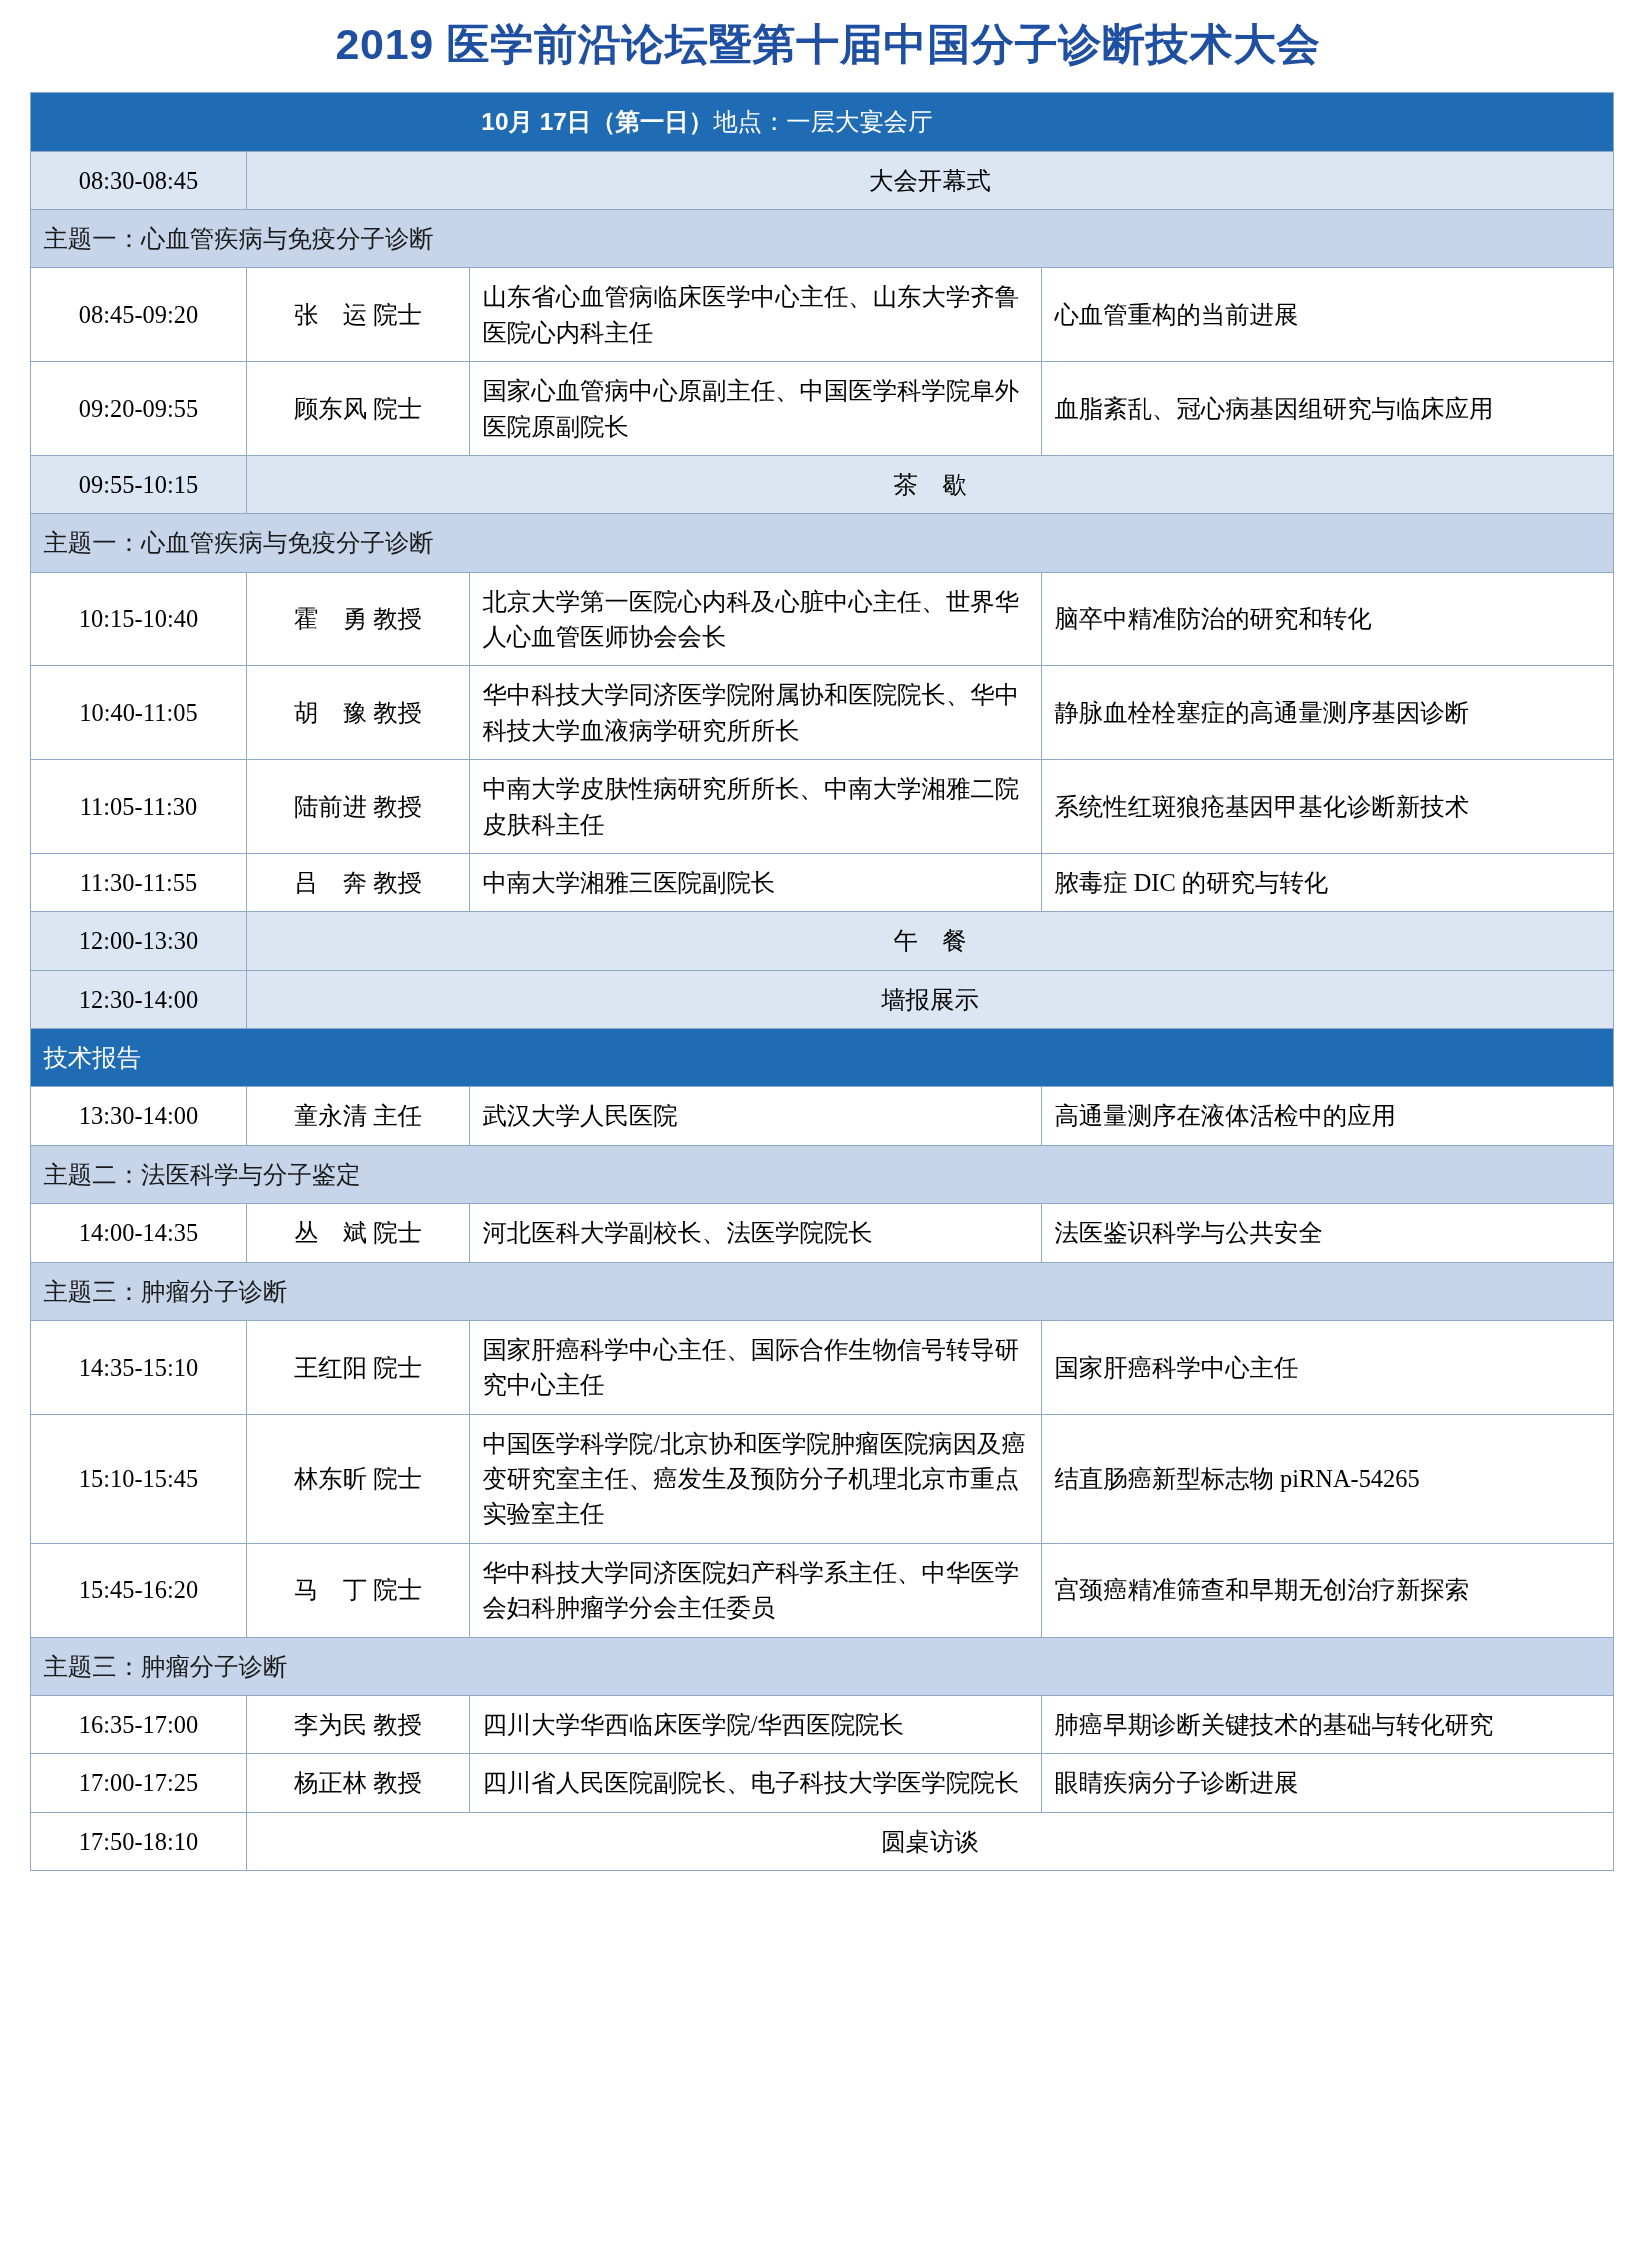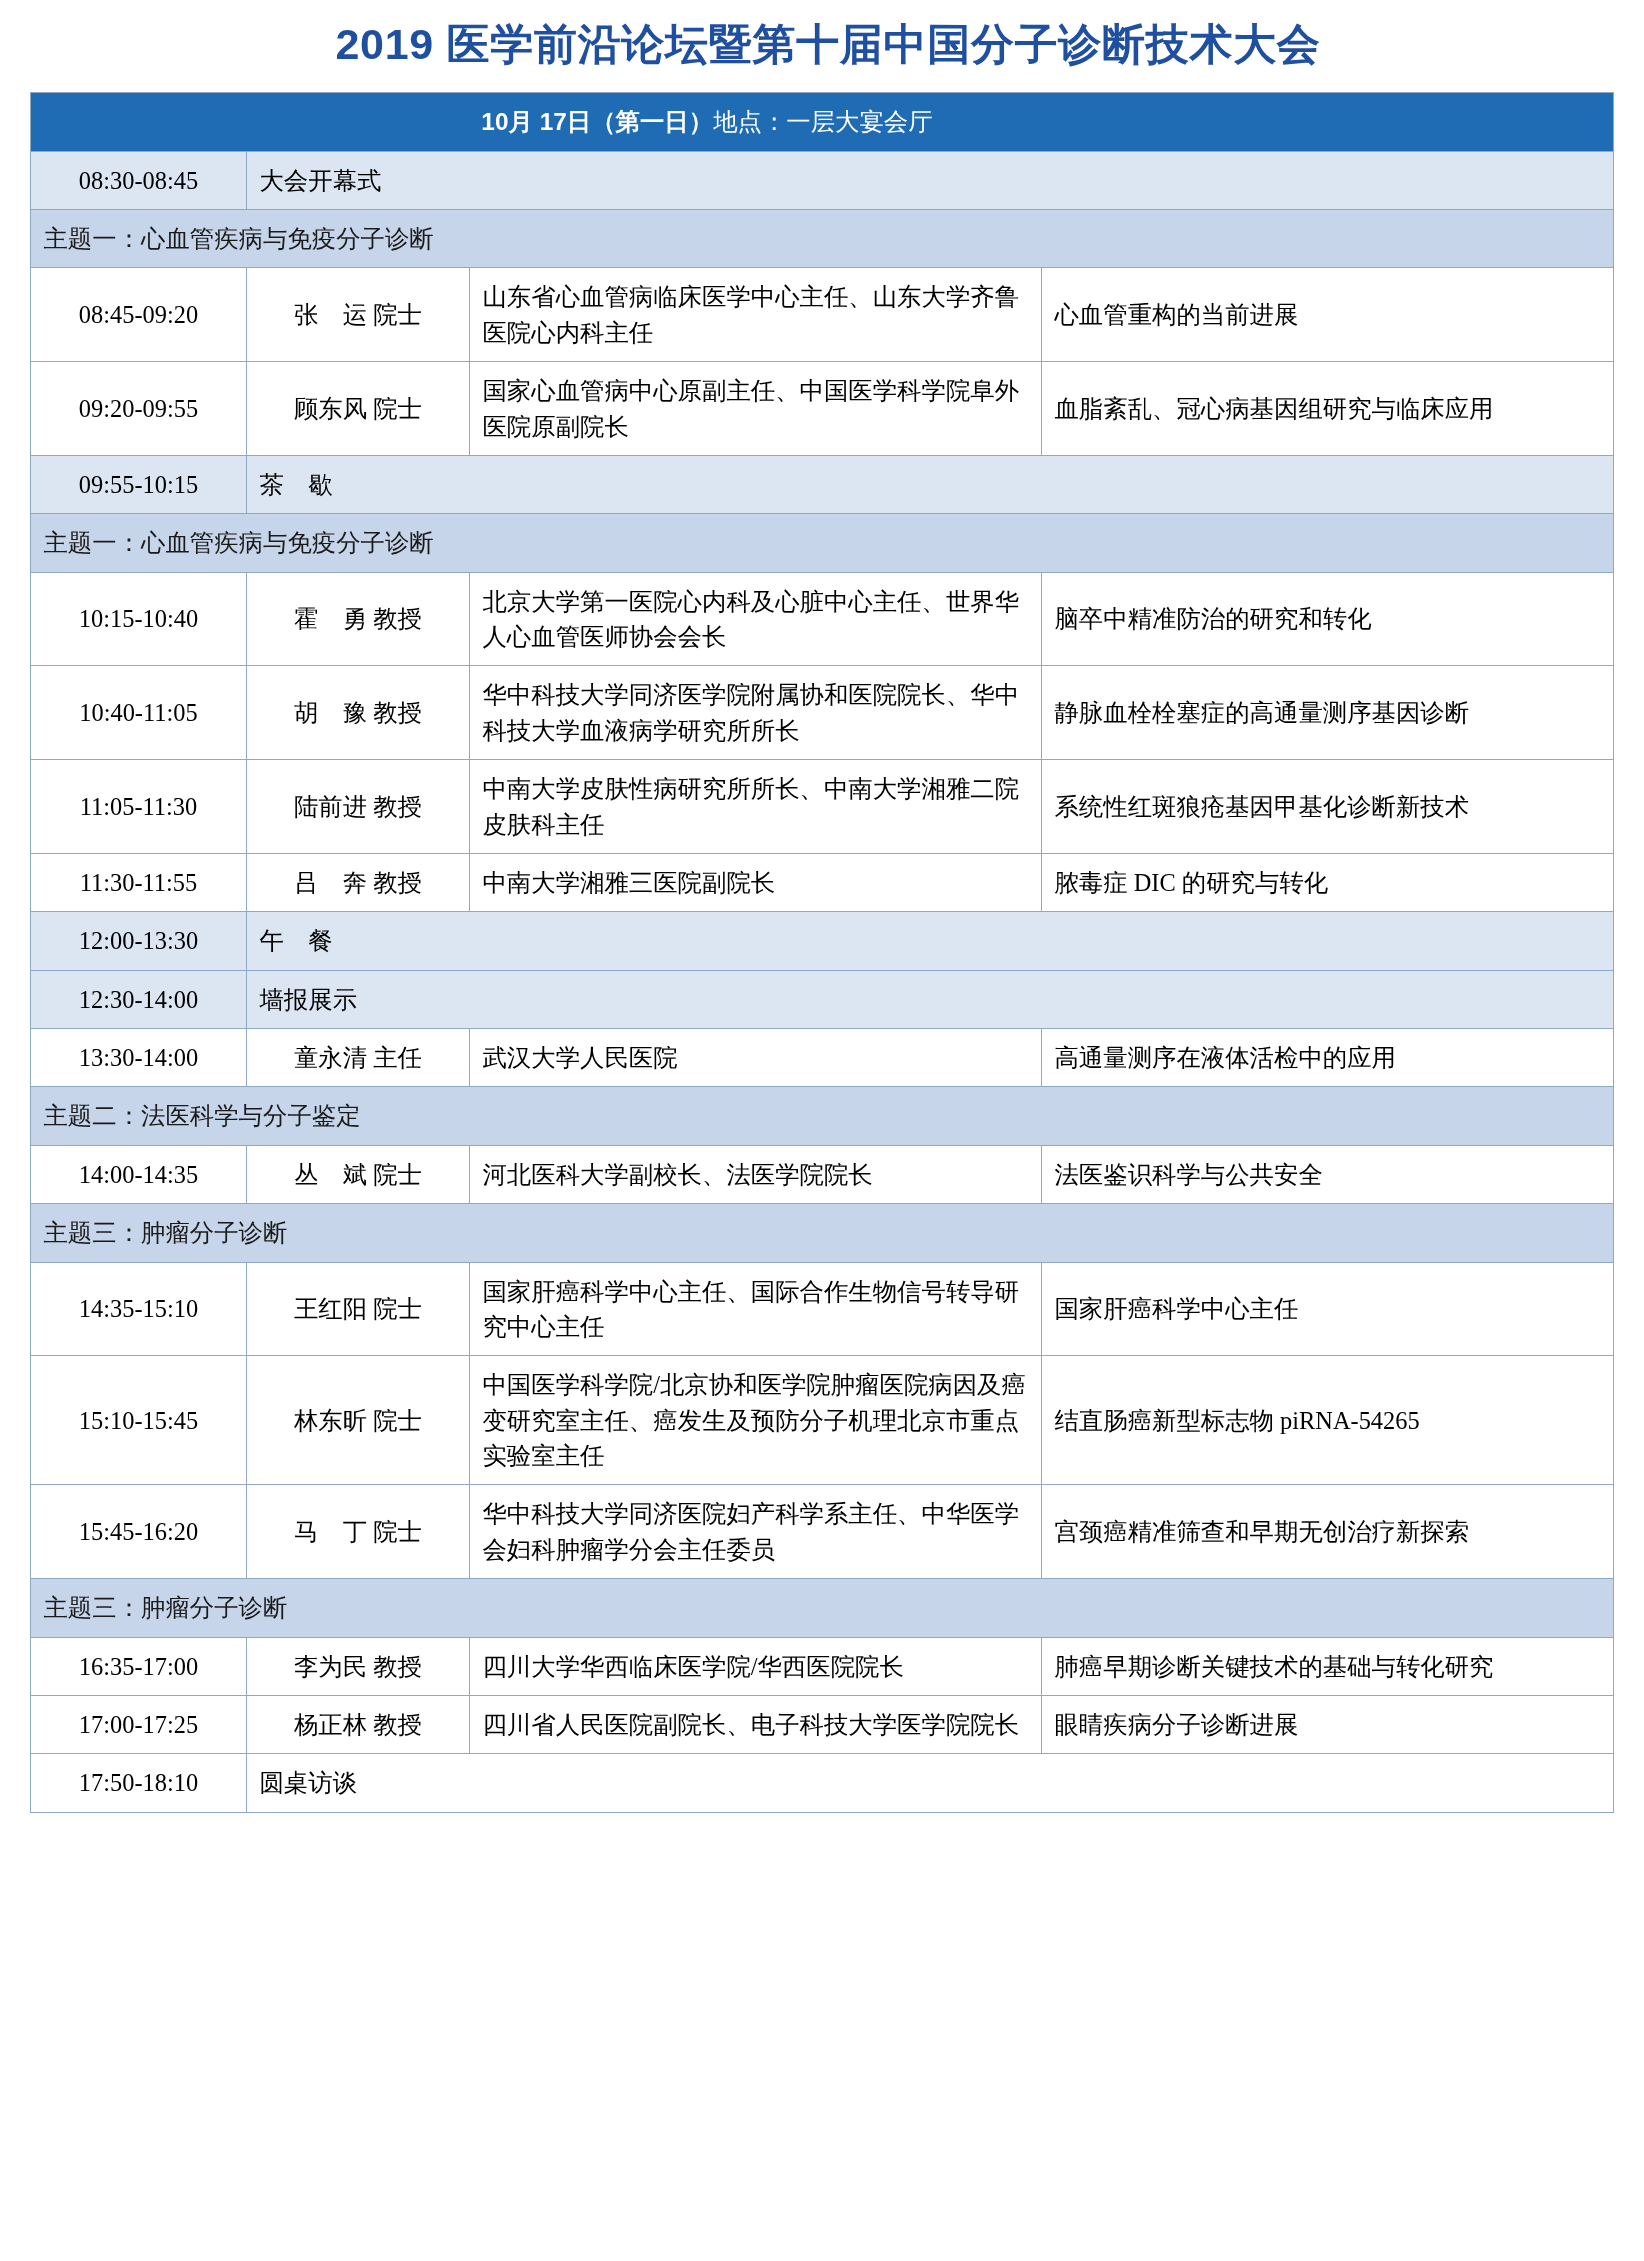--- a/index.html
+++ b/index.html
@@ -86,20 +86,21 @@
     white-space: nowrap;
   }
   .name-cell {
     text-align: center;
     white-space: nowrap;
   }
   .org-cell, .topic-cell {
     text-align: left;
   }
   .full-center {
+    text-align: center;
     font-size: 26.5px;
     padding: 12.5px;
   }
   .tint {
     background: #dce6f2;
   }
   .tint-cell {
     background: #dce6f2;
   }
 </style>
@@ -177,20 +178,23 @@
           <td class="topic-cell">脓毒症 DIC 的研究与转化</td>
         </tr>
         <tr class="tint">
           <td class="time-cell tint-cell">12:00-13:30</td>
           <td class="full-center tint-cell" colspan="3">午　餐</td>
         </tr>
         <tr class="tint">
           <td class="time-cell tint-cell">12:30-14:00</td>
           <td class="full-center tint-cell" colspan="3">墙报展示</td>
         </tr>
+        <tr class="row-tech">
+          <td colspan="4">技术报告</td>
+        </tr>
         <tr>
           <td class="time-cell">13:30-14:00</td>
           <td class="name-cell">童永清 主任</td>
           <td class="org-cell">武汉大学人民医院</td>
           <td class="topic-cell">高通量测序在液体活检中的应用</td>
         </tr>
         <tr class="row-section">
           <td colspan="4">主题二：法医科学与分子鉴定</td>
         </tr>
         <tr>

